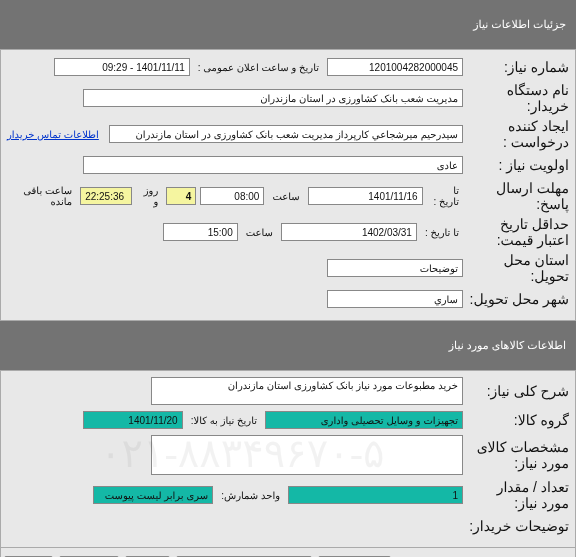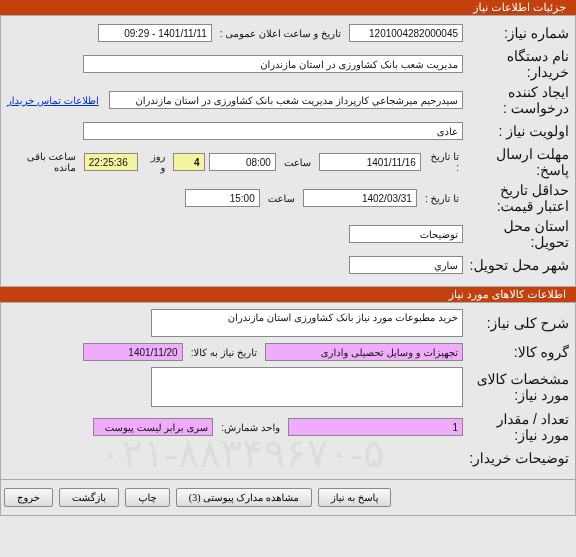--- a/index.html
+++ b/index.html
@@ -6,23 +6,23 @@
   body {
     font-family: Tahoma, Arial, sans-serif;
     font-size: 11px;
     background: #e8e8e8;
     width: 576px;
     height: 557px;
     color: #111;
     direction: rtl;
   }
   .section-header {
-    background: #c2410c;
+    background: #737373;
     color: #fff;
-    padding: 1px 10px;
+    padding: 18px 10px;
     font-size: 11px;
   }
   .content {
     padding: 6px;
     border: 1px solid #aaa;
     background: #e8e8e8;
   }
   .row {
     display: flex;
     align-items: center;
@@ -31,31 +31,31 @@
     min-height: 22px;
   }
   .label {
     width: 102px;
     text-align: right;
     font-size: 14px;
     padding-left: 2px;
     flex-shrink: 0;
   }
   .field {
-    background: #f0abfc;
+    background: #14b8a6;
     border: 1px solid #888;
     padding: 2px 4px;
     font-size: 10px;
     height: 18px;
     display: flex;
     align-items: center;
     text-align: right;
   }
   .field.long { flex: 1; max-width: 380px; }
-  .field.med { width: 114px; }
+  .field.med { width: 136px; }
   .field.short { width: 75px; }
   .ro { background: #fff; }
   .mini-label { font-size: 10px; margin: 0 4px; }
   .yellow { background: #f5f5a0; }
   .link {
     color: #0033cc;
     text-decoration: underline;
     font-size: 10px;
     cursor: pointer;
     margin-right: 6px;

